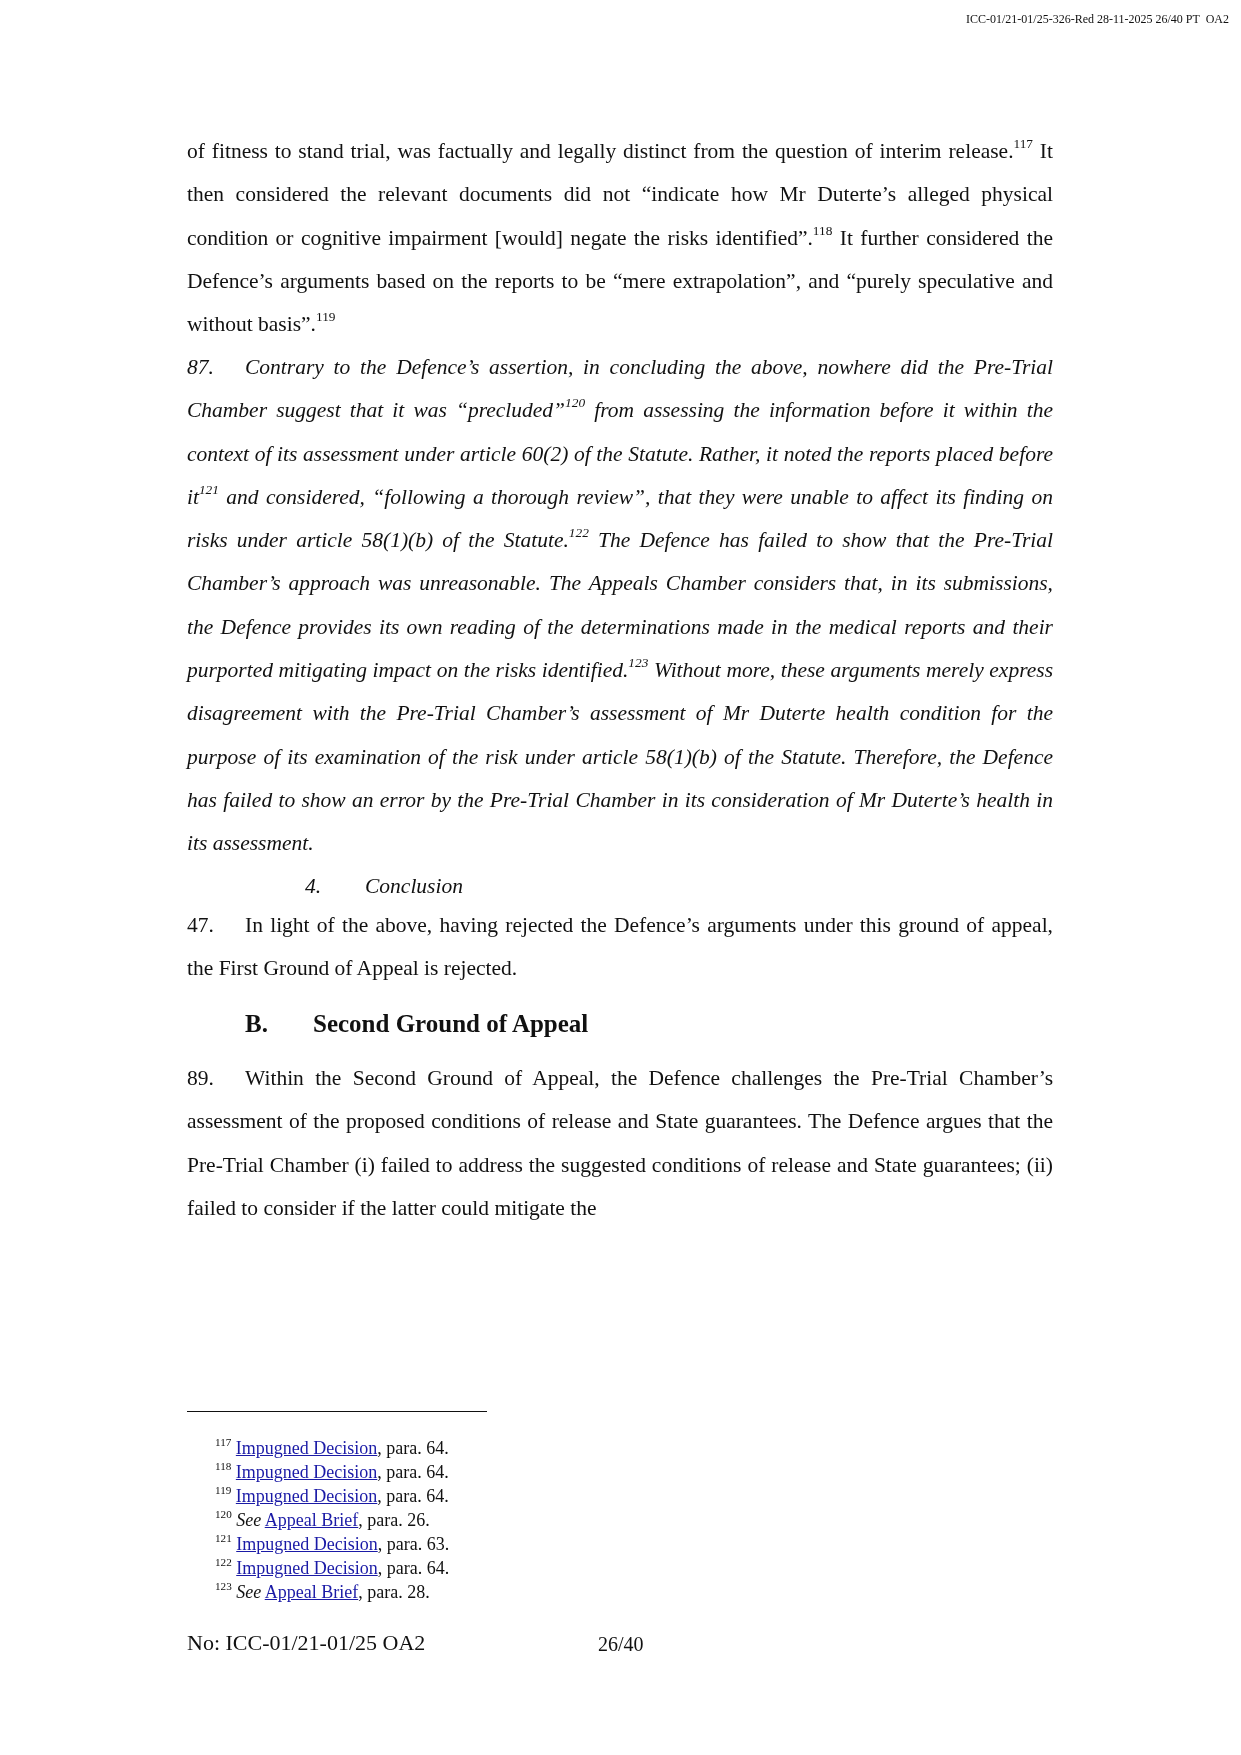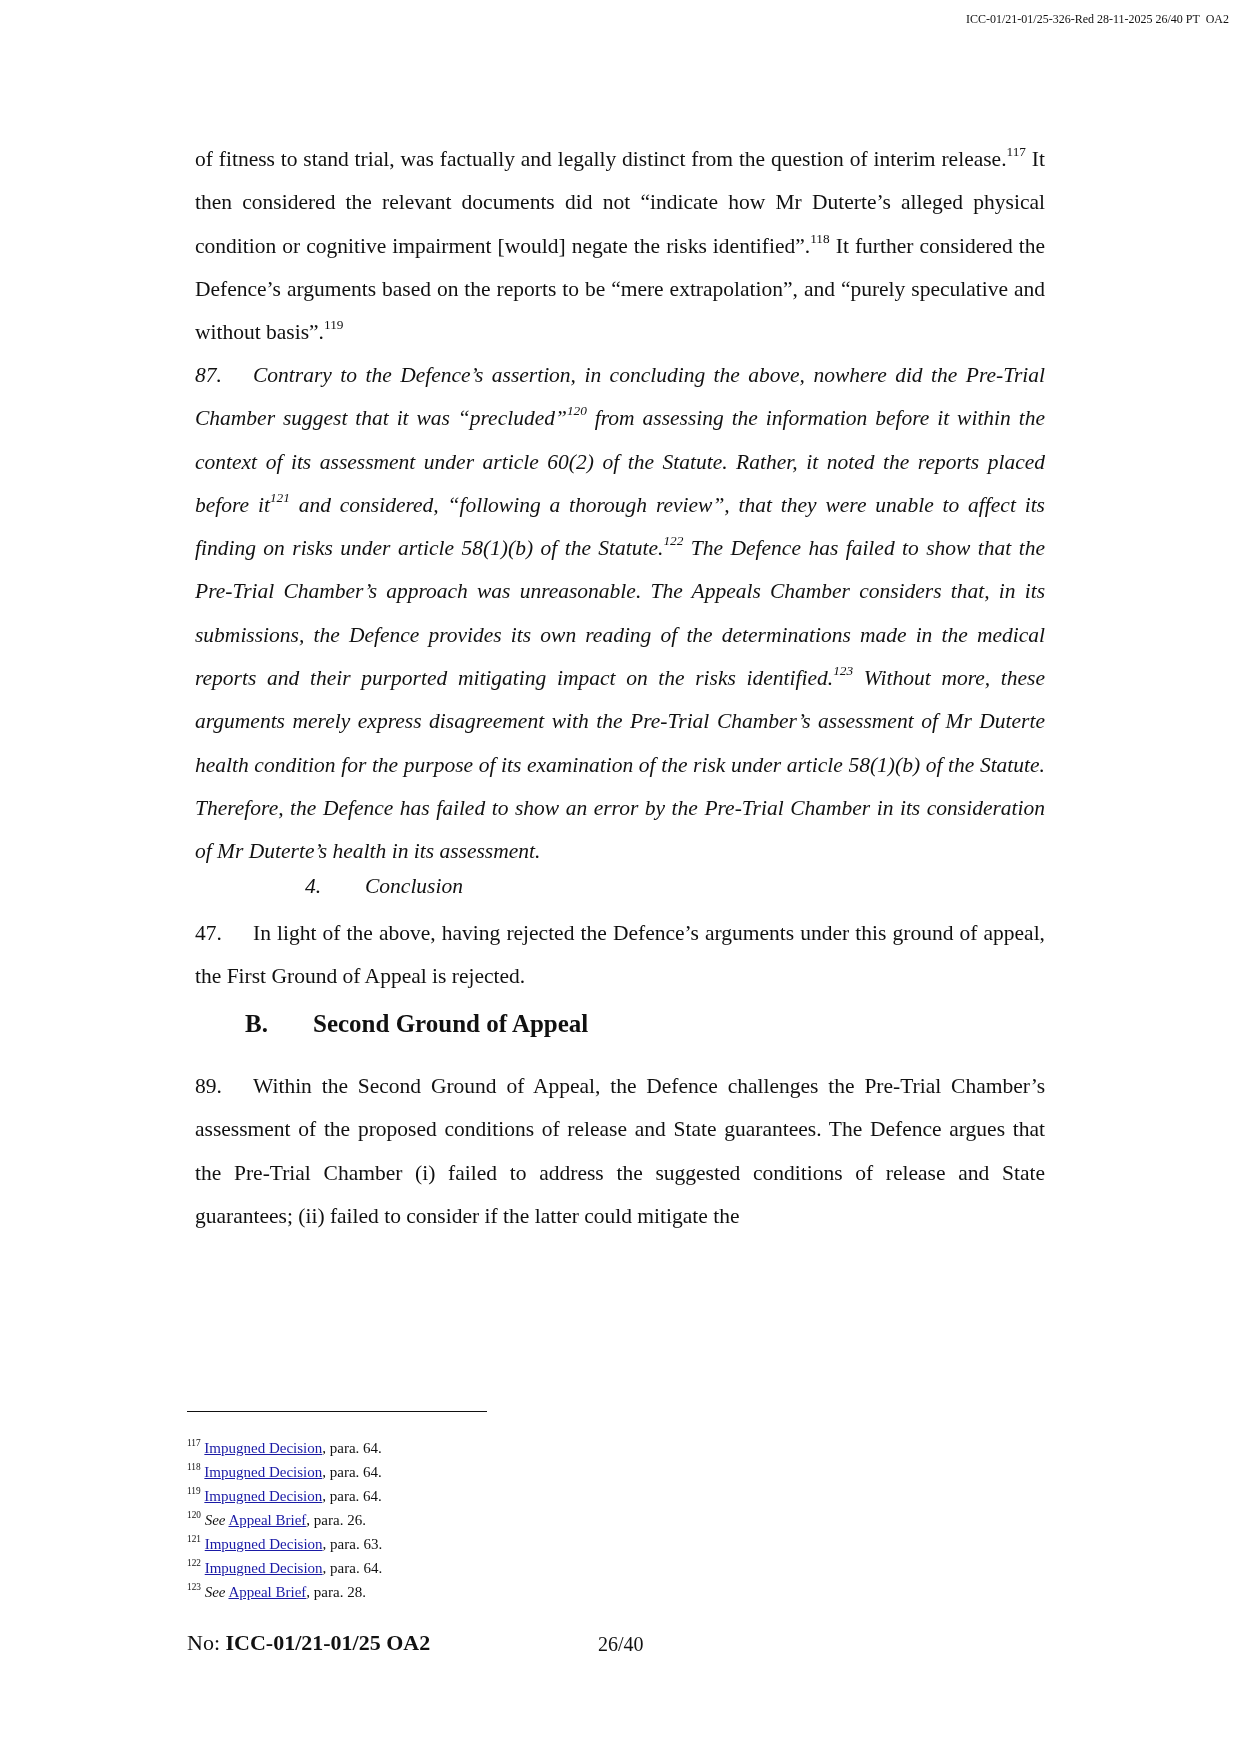--- a/index.html
+++ b/index.html
@@ -1,35 +1,35 @@
 <!DOCTYPE html>
 <html><head>
 <meta charset="utf-8">
 <style>
   html, body { margin: 0; padding: 0; background: #ffffff; }
   body { width: 1241px; height: 1755px; position: relative; overflow: hidden;
          font-family: "Liberation Serif", "DejaVu Serif", serif; color: #111; }
   .header { position: absolute; top: 12px; right: 12px; font-size: 12px; white-space: pre; }
   .body-text { position: absolute; left: 187px; width: 866px; }
-  .para { font-size: 21.5px; line-height: 43.3px; text-align: justify; margin: 8px; }
+  .para { font-size: 21.5px; line-height: 43.3px; text-align: justify; margin: 0; }
   .para sup, .fn sup { font-size: 0.62em; line-height: 0; vertical-align: 0.75em; }
   .pnum { display: inline-block; width: 58px; }
   .block { position: absolute; left: 187px; width: 866px; }
   .subhead { font-style: italic; font-size: 21.5px; }
   .subhead .n { position: absolute; left: 118px; }
   .subhead .t { position: absolute; left: 178px; }
   .section-head { font-weight: bold; font-size: 25px; }
   .section-head .n { position: absolute; left: 58px; }
   .section-head .t { position: absolute; left: 126px; }
   .fn-rule { position: absolute; left: 187px; top: 1411px; width: 300px; height: 1px; background: #111; }
   .fns { position: absolute; left: 187px; top: 1436px; }
-  .fn { font-size: 15px; line-height: 24px; white-space: nowrap; }
+  .fn { font-size: 18px; line-height: 24px; white-space: nowrap; margin-left: 28px; }
   .fn a { color: #1a1aa6; text-decoration: underline; }
   .footer { position: absolute; top: 1630px; left: 187px; font-size: 22px; }
-  .footer b { font-weight: bold; }
+  .footer b { font-weight: normal; }
   .pageno { position: absolute; top: 1633px; left: 598px; font-size: 20px; }
 </style>
 </head>
 <body>
 
 <div class="header">ICC-01/21-01/25-326-Red 28-11-2025 26/40 PT  OA2</div>
 
 <div class="body-text" style="top:130px;">
   <p class="para"><span>of fitness to stand trial, was factually and legally distinct from the question of interim release.</span><sup>117</sup><span> It then considered the relevant documents did not “indicate how Mr Duterte’s alleged physical condition or cognitive impairment [would] negate the risks identified”.</span><sup>118</sup><span> It further considered the Defence’s arguments based on the reports to be “mere extrapolation”, and “purely speculative and without basis”.</span><sup>119</sup></p>
 </div>

